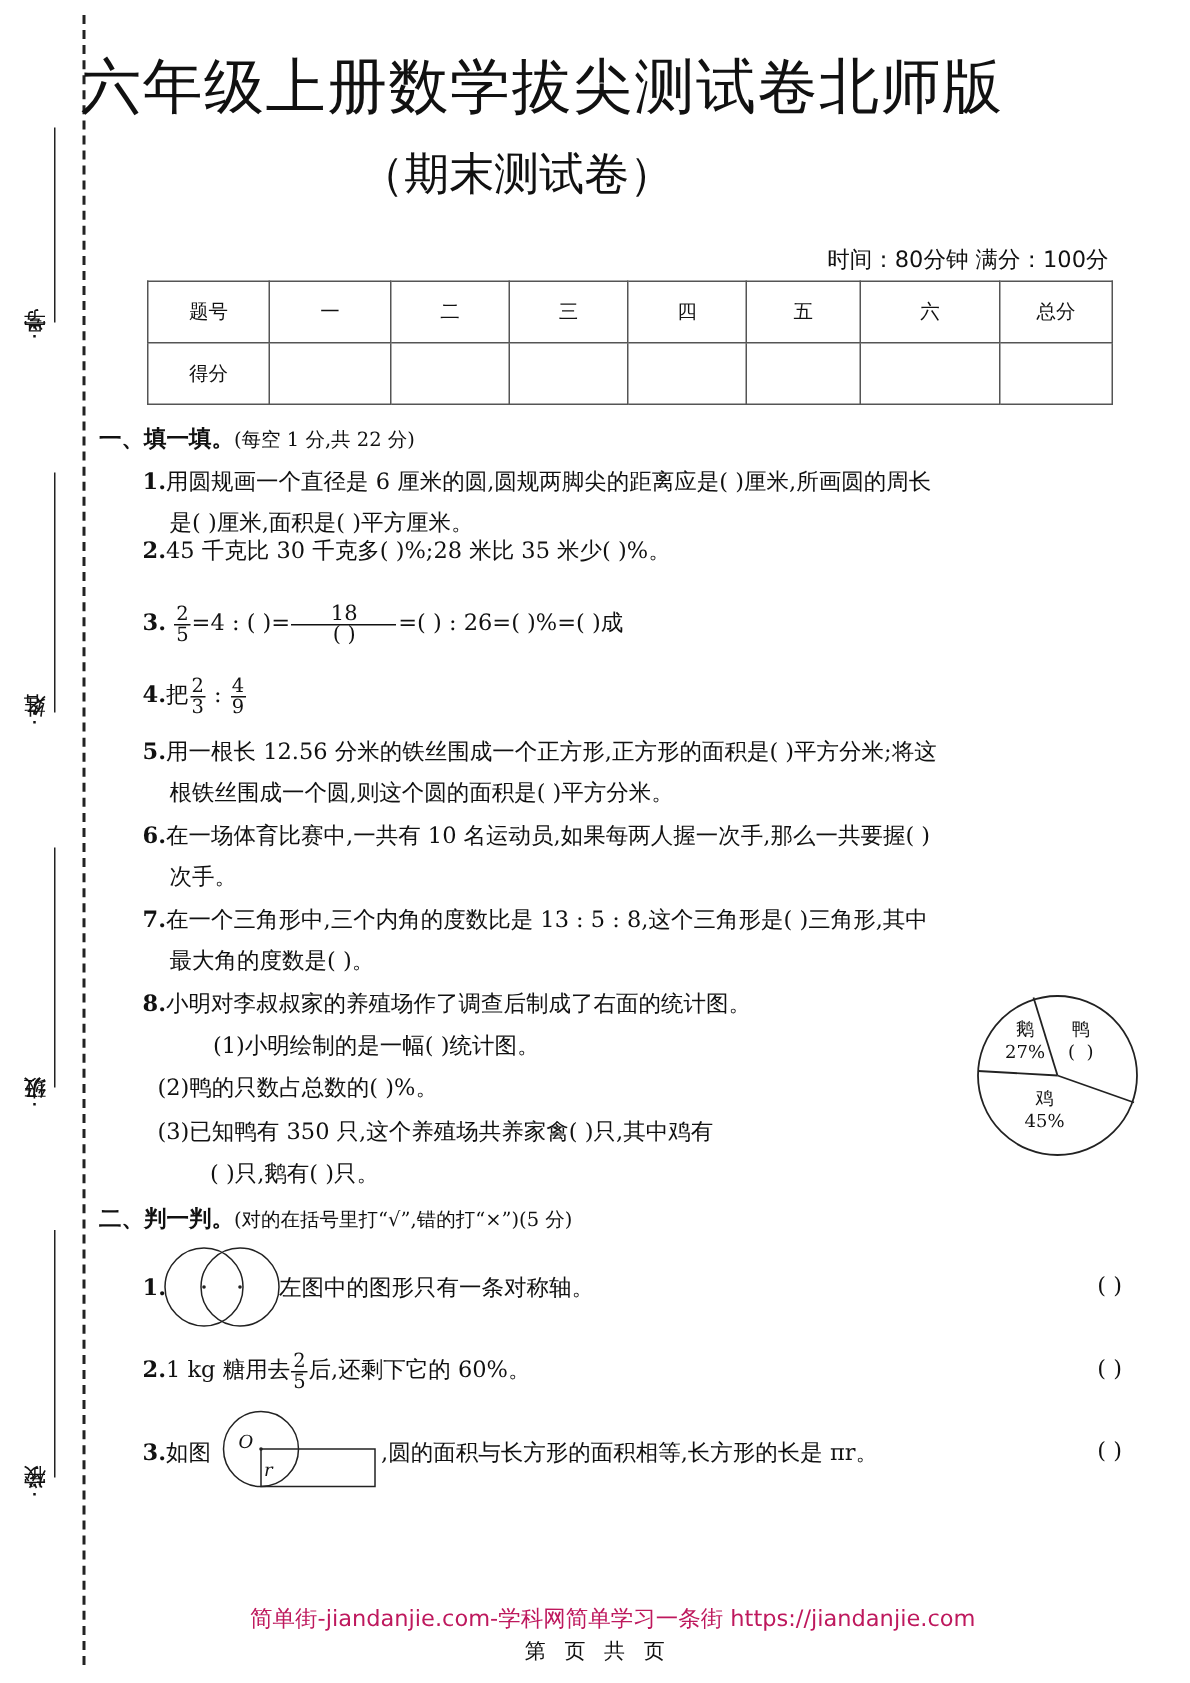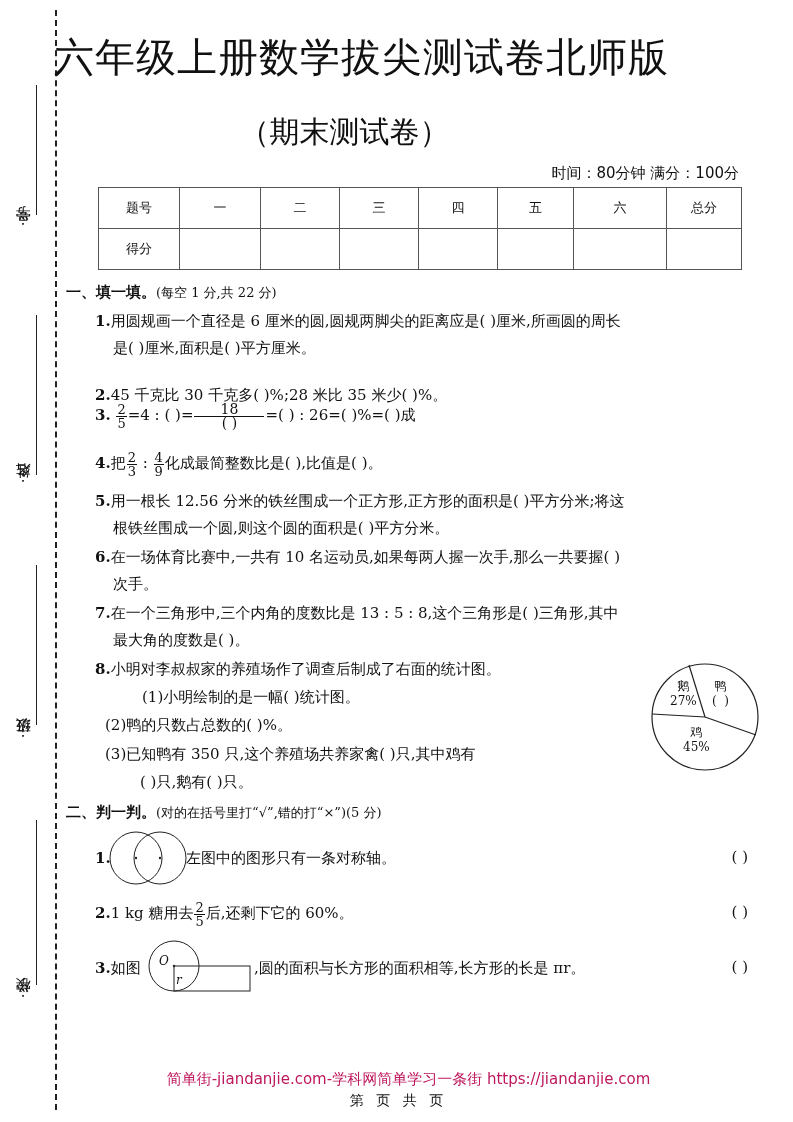--- a/index.html
+++ b/index.html
@@ -4,21 +4,21 @@
 <style>
   html,body{margin:0;padding:0;background:#fff;}
   body{width:793px;height:1122px;position:relative;overflow:hidden;color:#111;font-family:"DejaVu Serif","Liberation Serif",serif;}
   .abs{position:absolute;}
   
   .dash-line{position:absolute;left:55px;top:10px;height:1100px;width:0;border-left:2px dashed #222;}
   .side-label{position:absolute;left:14px;font-size:15px;writing-mode:vertical-rl;transform:rotate(180deg);font-family:"DejaVu Sans","Liberation Sans",sans-serif;}
   .side-line{position:absolute;left:36px;width:0;border-left:1.5px solid #222;}
   
   .title{left:0;width:723px;top:30px;text-align:center;font-size:40px;font-family:"DejaVu Sans","Liberation Sans",sans-serif;letter-spacing:1px;}
-  .subtitle{left:0;width:689px;top:112px;text-align:center;font-size:30px;font-family:"DejaVu Sans","Liberation Sans",sans-serif;}
+  .subtitle{left:0;width:689px;top:96px;text-align:center;font-size:30px;font-family:"DejaVu Sans","Liberation Sans",sans-serif;}
   .meta{right:54px;top:164px;font-size:15px;font-family:"DejaVu Sans","Liberation Sans",sans-serif;}
   
   table.score{position:absolute;left:98px;top:187px;border-collapse:collapse;font-family:"DejaVu Sans","Liberation Sans",sans-serif;font-size:13px;}
   table.score td{border:1.5px solid #555;height:40px;text-align:center;padding:0;}
   
   .sec{font-size:15px;}
   .sec b{font-family:"DejaVu Sans","Liberation Sans",sans-serif;font-weight:bold;}
   .sec .note{font-size:13px;}
   .q{font-size:15px;line-height:20px;white-space:nowrap;}
   .q .num{font-weight:bold;}
@@ -84,31 +84,31 @@
   <b>一、填一填。</b><span class="note">(每空 1 分,共 22 分)</span>
 </div>
 
 <div class="abs q" style="left:95px;top:311px;">
   <span class="num">1.</span><span>用圆规画一个直径是 6 厘米的圆,圆规两脚尖的距离应是(            )厘米,所画圆的周长</span>
 </div>
 <div class="abs q" style="left:113px;top:338px;">
   <span>是(          )厘米,面积是(          )平方厘米。</span>
 </div>
 
-<div class="abs q" style="left:95px;top:385px;">
+<div class="abs q" style="left:95px;top:357px;">
   <span class="num">2.</span><span>45 千克比 30 千克多(          )%;28 米比 35 米少(          )%。</span>
 </div>
 
 <div class="abs q" style="left:95px;top:398px;line-height:34px;">
   <span class="num">3.</span>
   <span class="frac"><span class="top">2</span><span>5</span></span><span>=4 : (            )=</span><span class="frac" style="font-size:14px;min-width:70px;"><span class="top">18</span><span>(          )</span></span><span>=(            ) : 26=(            )%=(            )成</span>
 </div>
 
 <div class="abs q" style="left:95px;top:446px;line-height:34px;">
-  <span class="num">4.</span><span>把</span><span class="frac"><span class="top">2</span><span>3</span></span><span> : </span><span class="frac"><span class="top">4</span><span>9</span></span><span>化成最简整数比是(          ),比值是(          )。</span>
+  <span class="num">4.</span><span>把</span><span class="frac"><span class="top">2</span><span>3</span></span><span> : </span><span class="frac"><span class="top">4</span><span>9</span></span>
 </div>
 
 <div class="abs q" style="left:95px;top:491px;">
   <span class="num">5.</span><span>用一根长 12.56 分米的铁丝围成一个正方形,正方形的面积是(          )平方分米;将这</span>
 </div>
 <div class="abs q" style="left:113px;top:518px;">
   <span>根铁丝围成一个圆,则这个圆的面积是(          )平方分米。</span>
 </div>
 
 <div class="abs q" style="left:95px;top:547px;">

